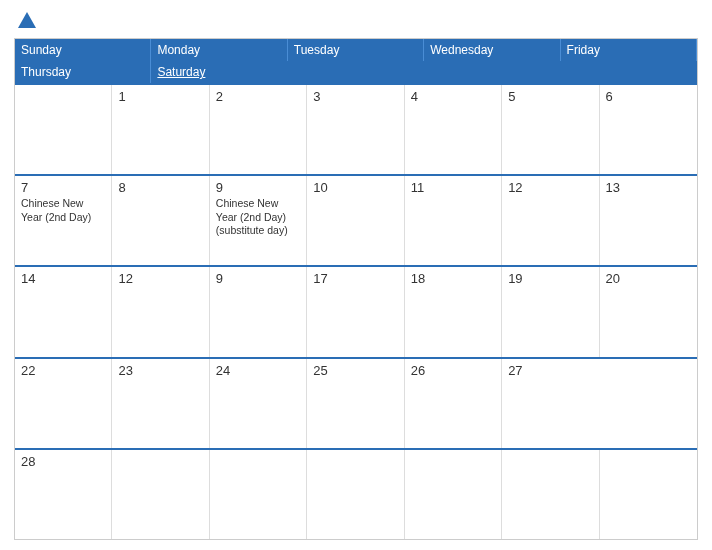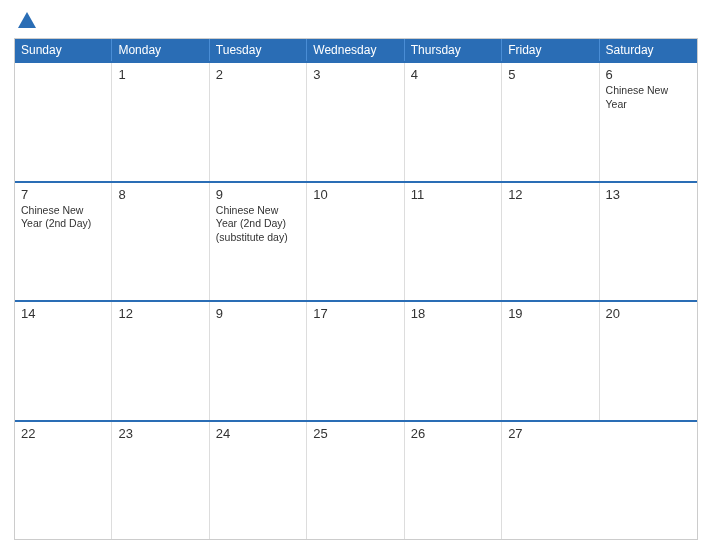--- a/index.html
+++ b/index.html
@@ -53,30 +53,30 @@
       white-space: nowrap;
     }
     .calendar {
       border: 1px solid #ccc;
       flex: 1;
       display: flex;
       flex-direction: column;
     }
     .col-headers {
       display: grid;
-      grid-template-columns: repeat(7, 1fr);
+      grid-template-columns: repeat(5, 1fr);
       background: #2a6db5;
     }
     .col-header {
       color: #fff;
       font-size: 12px;
       padding: 4px 6px;
       border-right: 1px solid #4a8dd5;
     }
-    .col-header:last-child { border-right: none; }
+    .col-header:last-child { border-right: none; text-decoration: underline; }
     .weeks {
       flex: 1;
       display: flex;
       flex-direction: column;
     }
     .week-row {
       display: grid;
       grid-template-columns: repeat(7, 1fr);
       flex: 1;
       border-top: 2px solid #2a6db5;
@@ -121,22 +121,22 @@
     <div class="region"></div>
   </div>
 
   <div class="calendar">
     <div class="col-headers">
 
     <div class="col-header">Sunday</div>
         <div class="col-header">Monday</div>
         <div class="col-header">Tuesday</div>
         <div class="col-header">Wednesday</div>
+        <div class="col-header">Friday</div>
         <div class="col-header">Thursday</div>
-        <div class="col-header">Friday</div>
         <div class="col-header">Saturday</div>
       </div>
     <div class="weeks">
 
     <div class="week-row">
           <div class="day-cell empty"></div>
           <div class="day-cell">
             <span class="day-num">1</span>
           </div>
           <div class="day-cell">
@@ -146,21 +146,20 @@
             <span class="day-num">3</span>
           </div>
           <div class="day-cell">
             <span class="day-num">4</span>
           </div>
           <div class="day-cell">
             <span class="day-num">5</span>
           </div>
           <div class="day-cell">
             <span class="day-num">6</span>
-            <div class="day-event">Chinese New Year</div>
           </div>
         </div>
         <div class="week-row">
           <div class="day-cell">
             <span class="day-num">7</span>
             <div class="day-event">Chinese New Year (2nd Day)</div>
           </div>
           <div class="day-cell">
             <span class="day-num">8</span>
           </div>
@@ -216,16 +215,27 @@
           </div>
           <div class="day-cell">
             <span class="day-num">25</span>
           </div>
           <div class="day-cell">
             <span class="day-num">26</span>
           </div>
           <div class="day-cell">
             <span class="day-num">27</span>
           </div>
+        </div>
+        <div class="week-row">
+          <div class="day-cell">
+            <span class="day-num">28</span>
+          </div>
+          <div class="day-cell empty"></div>
+          <div class="day-cell empty"></div>
+          <div class="day-cell empty"></div>
+          <div class="day-cell empty"></div>
+          <div class="day-cell empty"></div>
+          <div class="day-cell empty"></div>
         </div>
       </div>
   </div>
 </div>
 
 </body></html>

